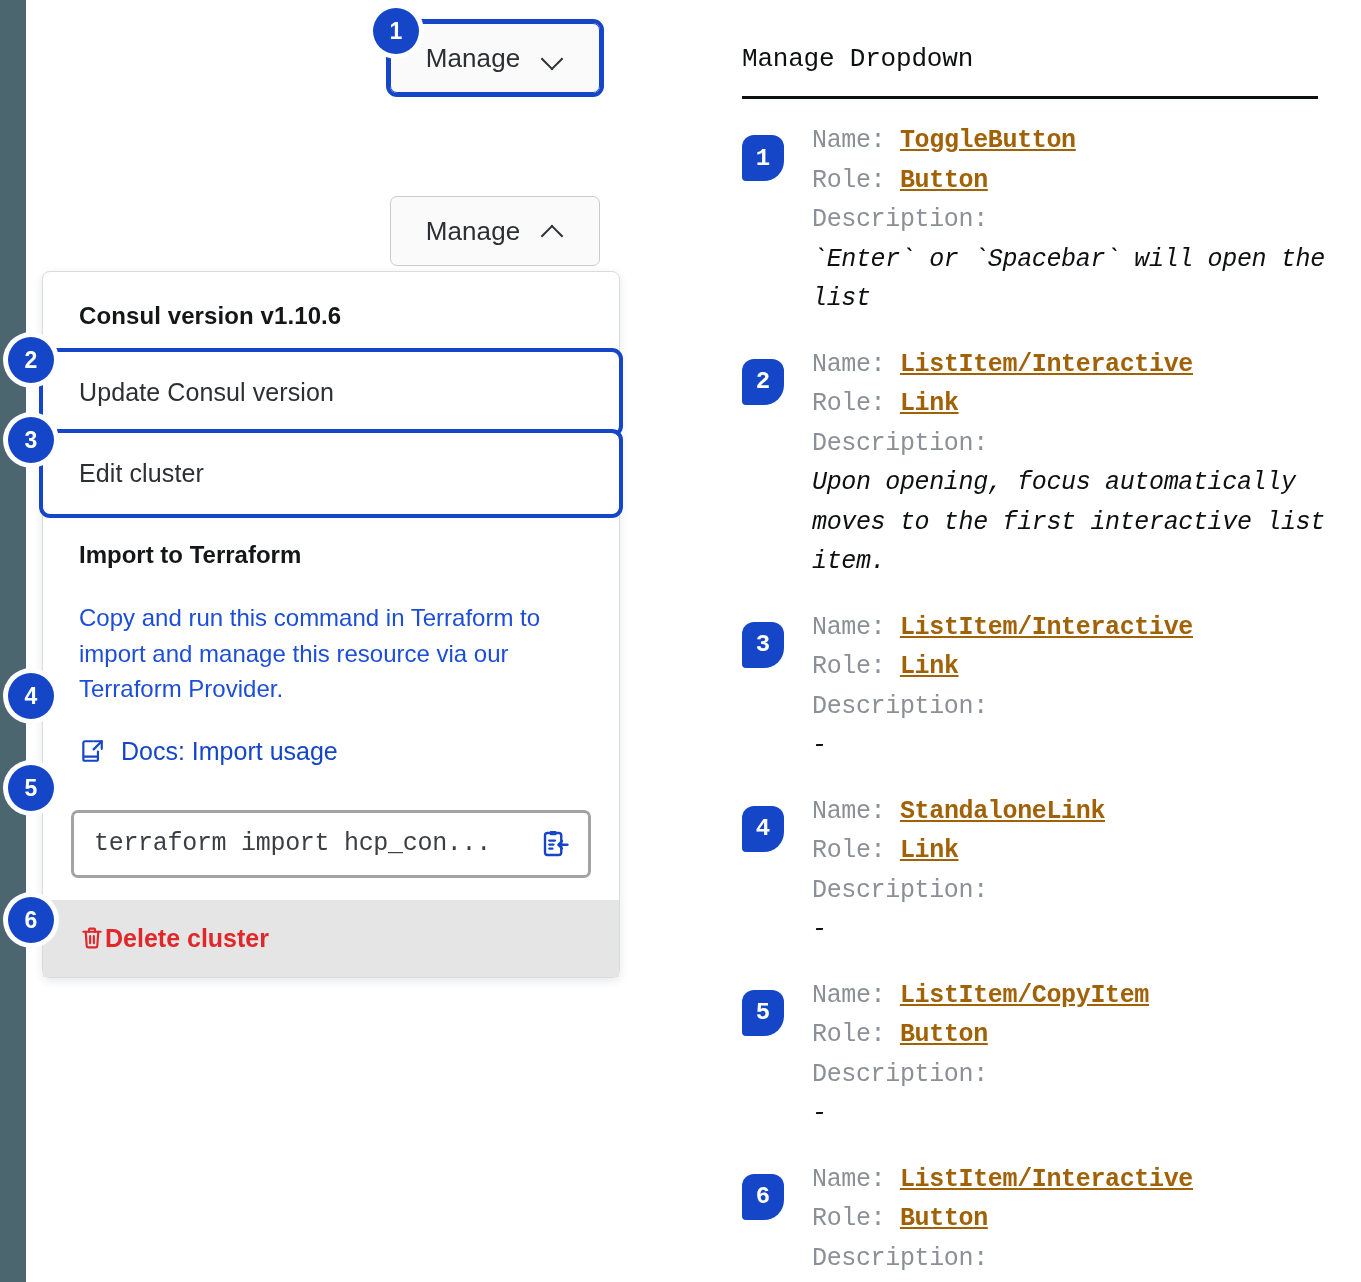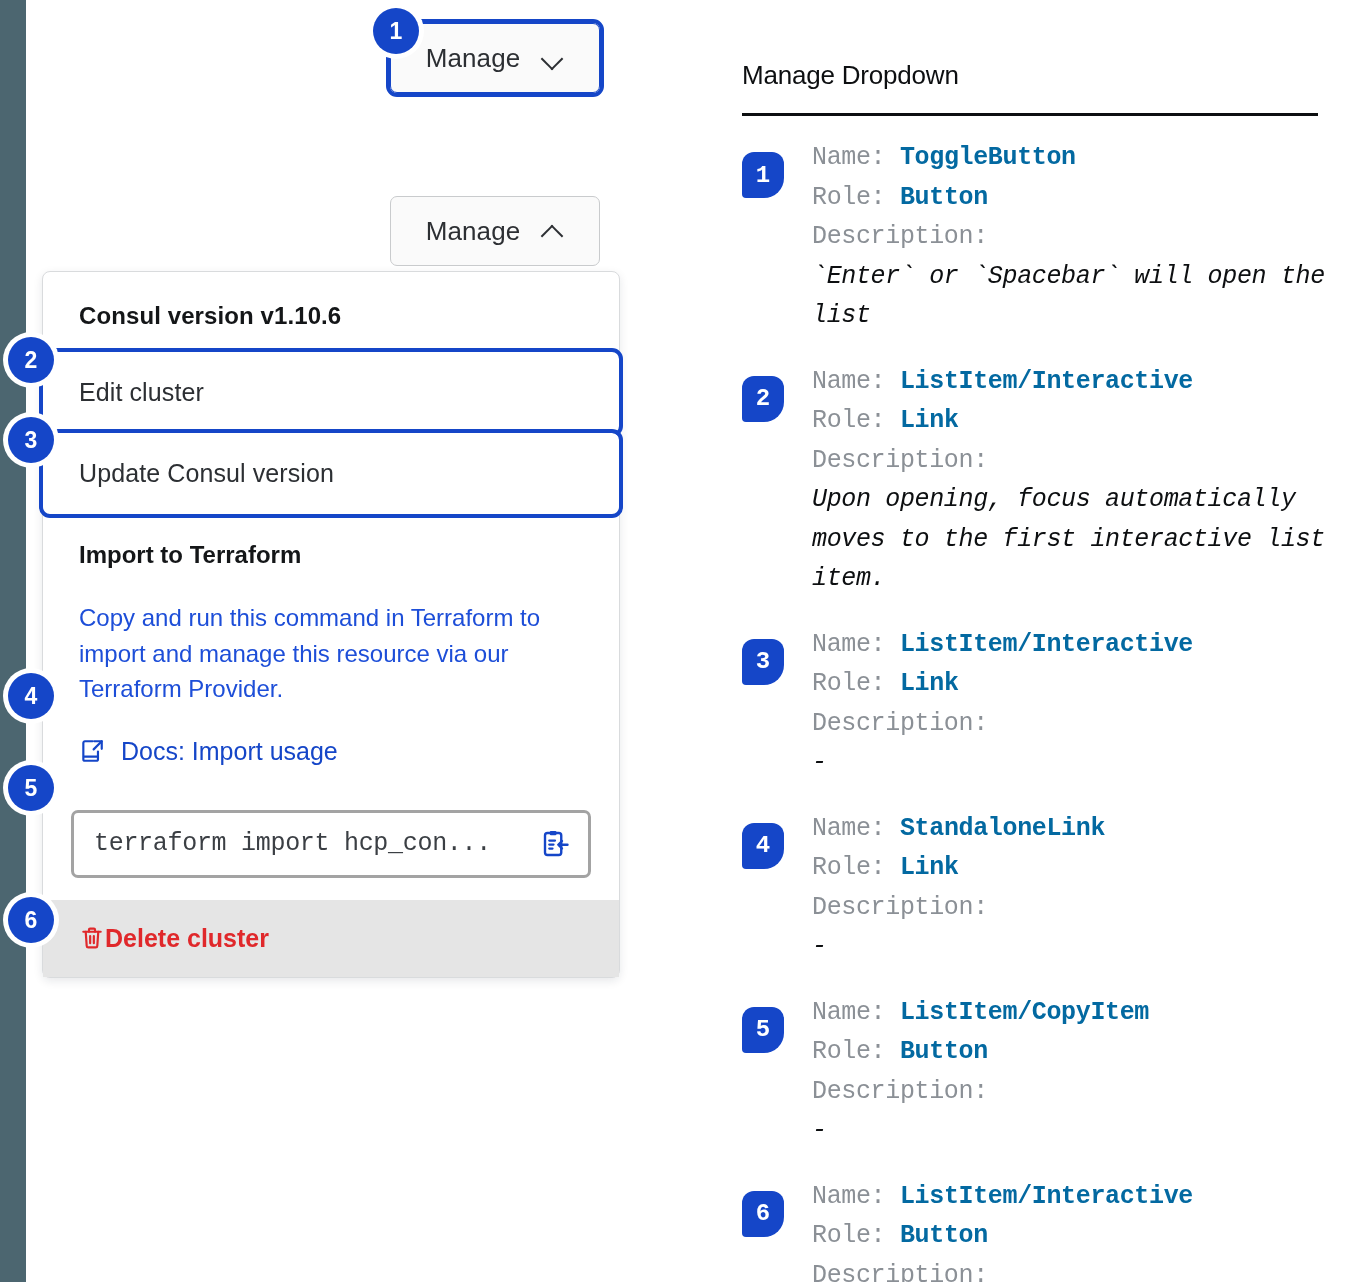--- a/index.html
+++ b/index.html
@@ -193,24 +193,24 @@
     font-family: "Liberation Sans", sans-serif;
   }
 
   
   .right-col {
     position: absolute;
     left: 742px; top: 0;
     width: 600px;
   }
   .legend-title {
-    font-family: Liberation Sans, sans-serif;
+    font-family: Liberation Mono, monospace;
     font-size: 26px;
     color: #0d0f11;
-    padding-top: 60px;
+    padding-top: 44px;
     letter-spacing: -0.2px;
   }
   .legend-rule {
     height: 3px;
     background: #0d0f11;
     width: 576px;
     margin-top: 22px;
   }
 
   .legend-list { margin-top: 22px; }
@@ -235,21 +235,21 @@
     margin-top: 14px;
   }
   .legend-body {
     margin-left: 28px;
     font-family: "Liberation Mono", monospace;
     font-size: 25px;
     line-height: 1.58;
     letter-spacing: -0.35px;
   }
   .lg-label { color: #8b9096; }
-  .lg-value { color: #0369a1; font-weight: 700; }
+  .lg-value { color: #a16207; font-weight: 700; text-decoration: underline; }
   .lg-desc  { color: #0d0f11; font-style: italic; }
 
   svg { display: block; }
 </style>
 </head>
 <body>
 
 <div id="page">
 
   <div class="edge-strip"></div>
@@ -263,23 +263,23 @@
 
     <div class="manage-btn" id="btn-open">
       <span>Manage</span>
       <span class="chev up"></span>
     </div>
 
     <div class="dropdown-panel">
 
       <div class="dd-section-title">Consul version v1.10.6</div>
 
+      <div class="dd-row focused">Update Consul version</div>
+
       <div class="dd-row focused">Edit cluster</div>
-
-      <div class="dd-row focused">Update Consul version</div>
 
       <div class="dd-divider"></div>
 
       <div class="tf-block">
         <div class="tf-title">Import to Terraform</div>
         <div class="tf-desc">Copy and run this command in Terraform to import and manage this resource via our Terraform Provider.</div>
       </div>
 
       <div class="dd-link-row focused">
         <span>

